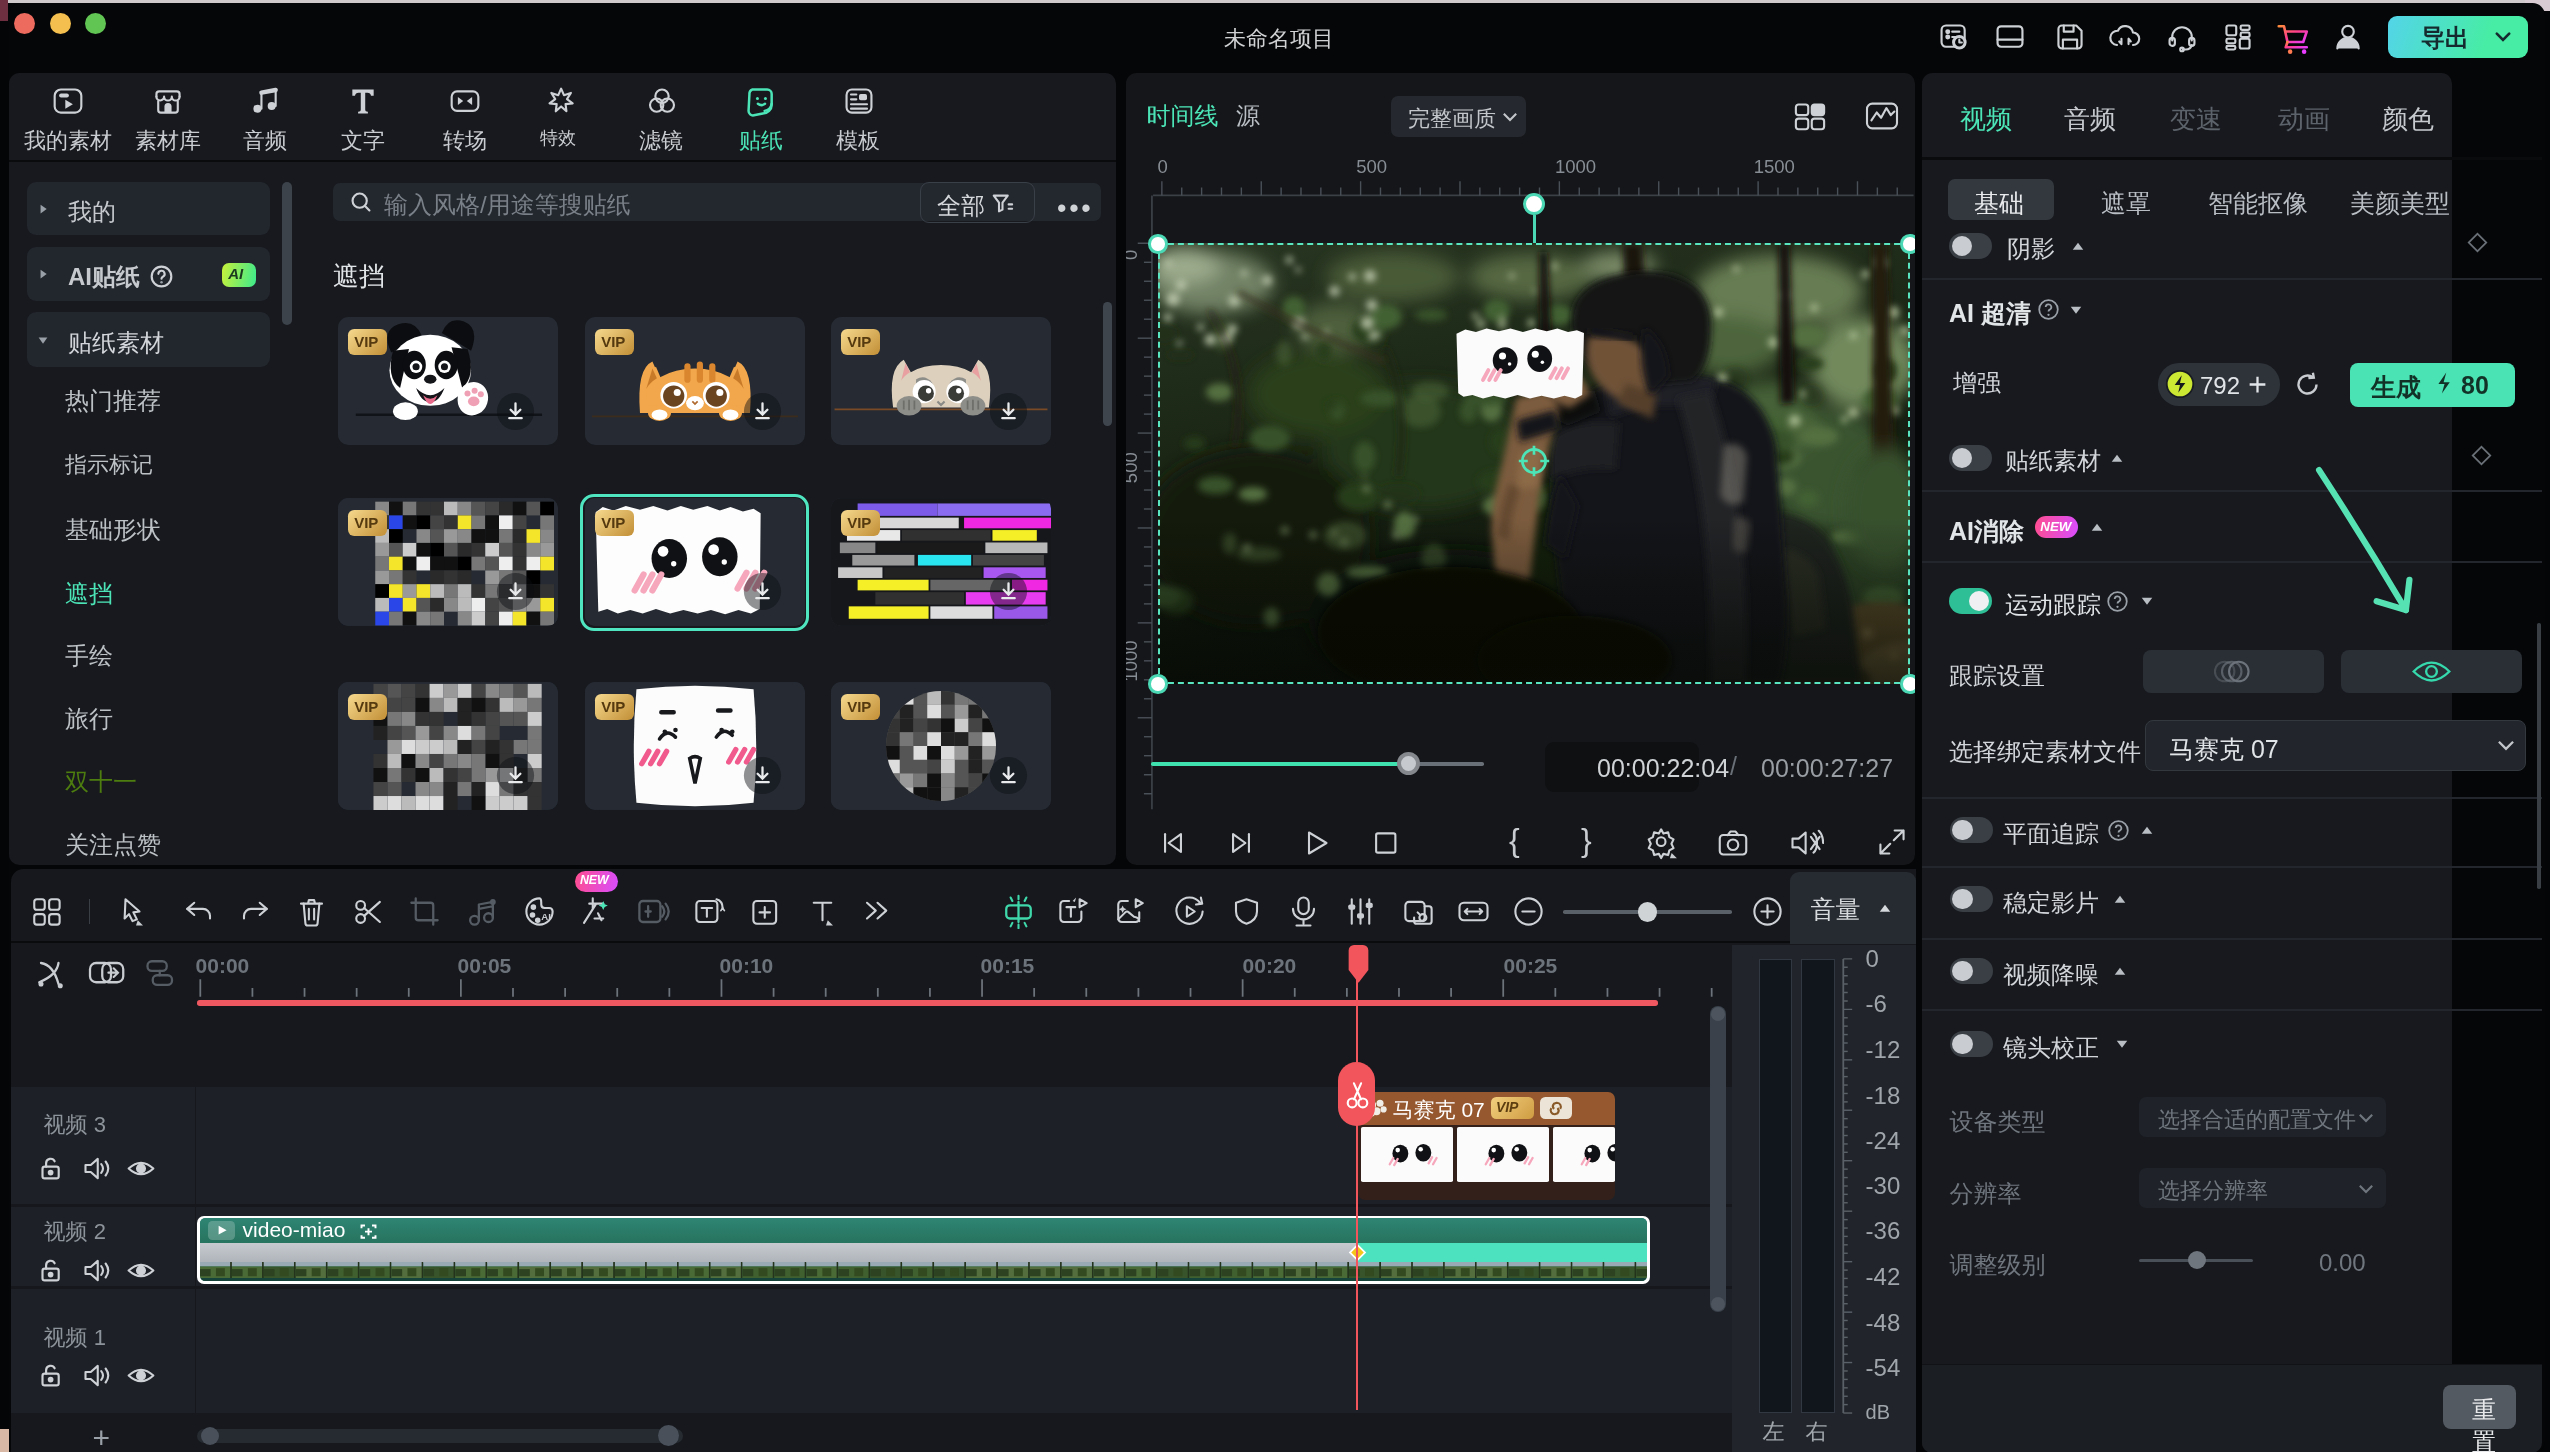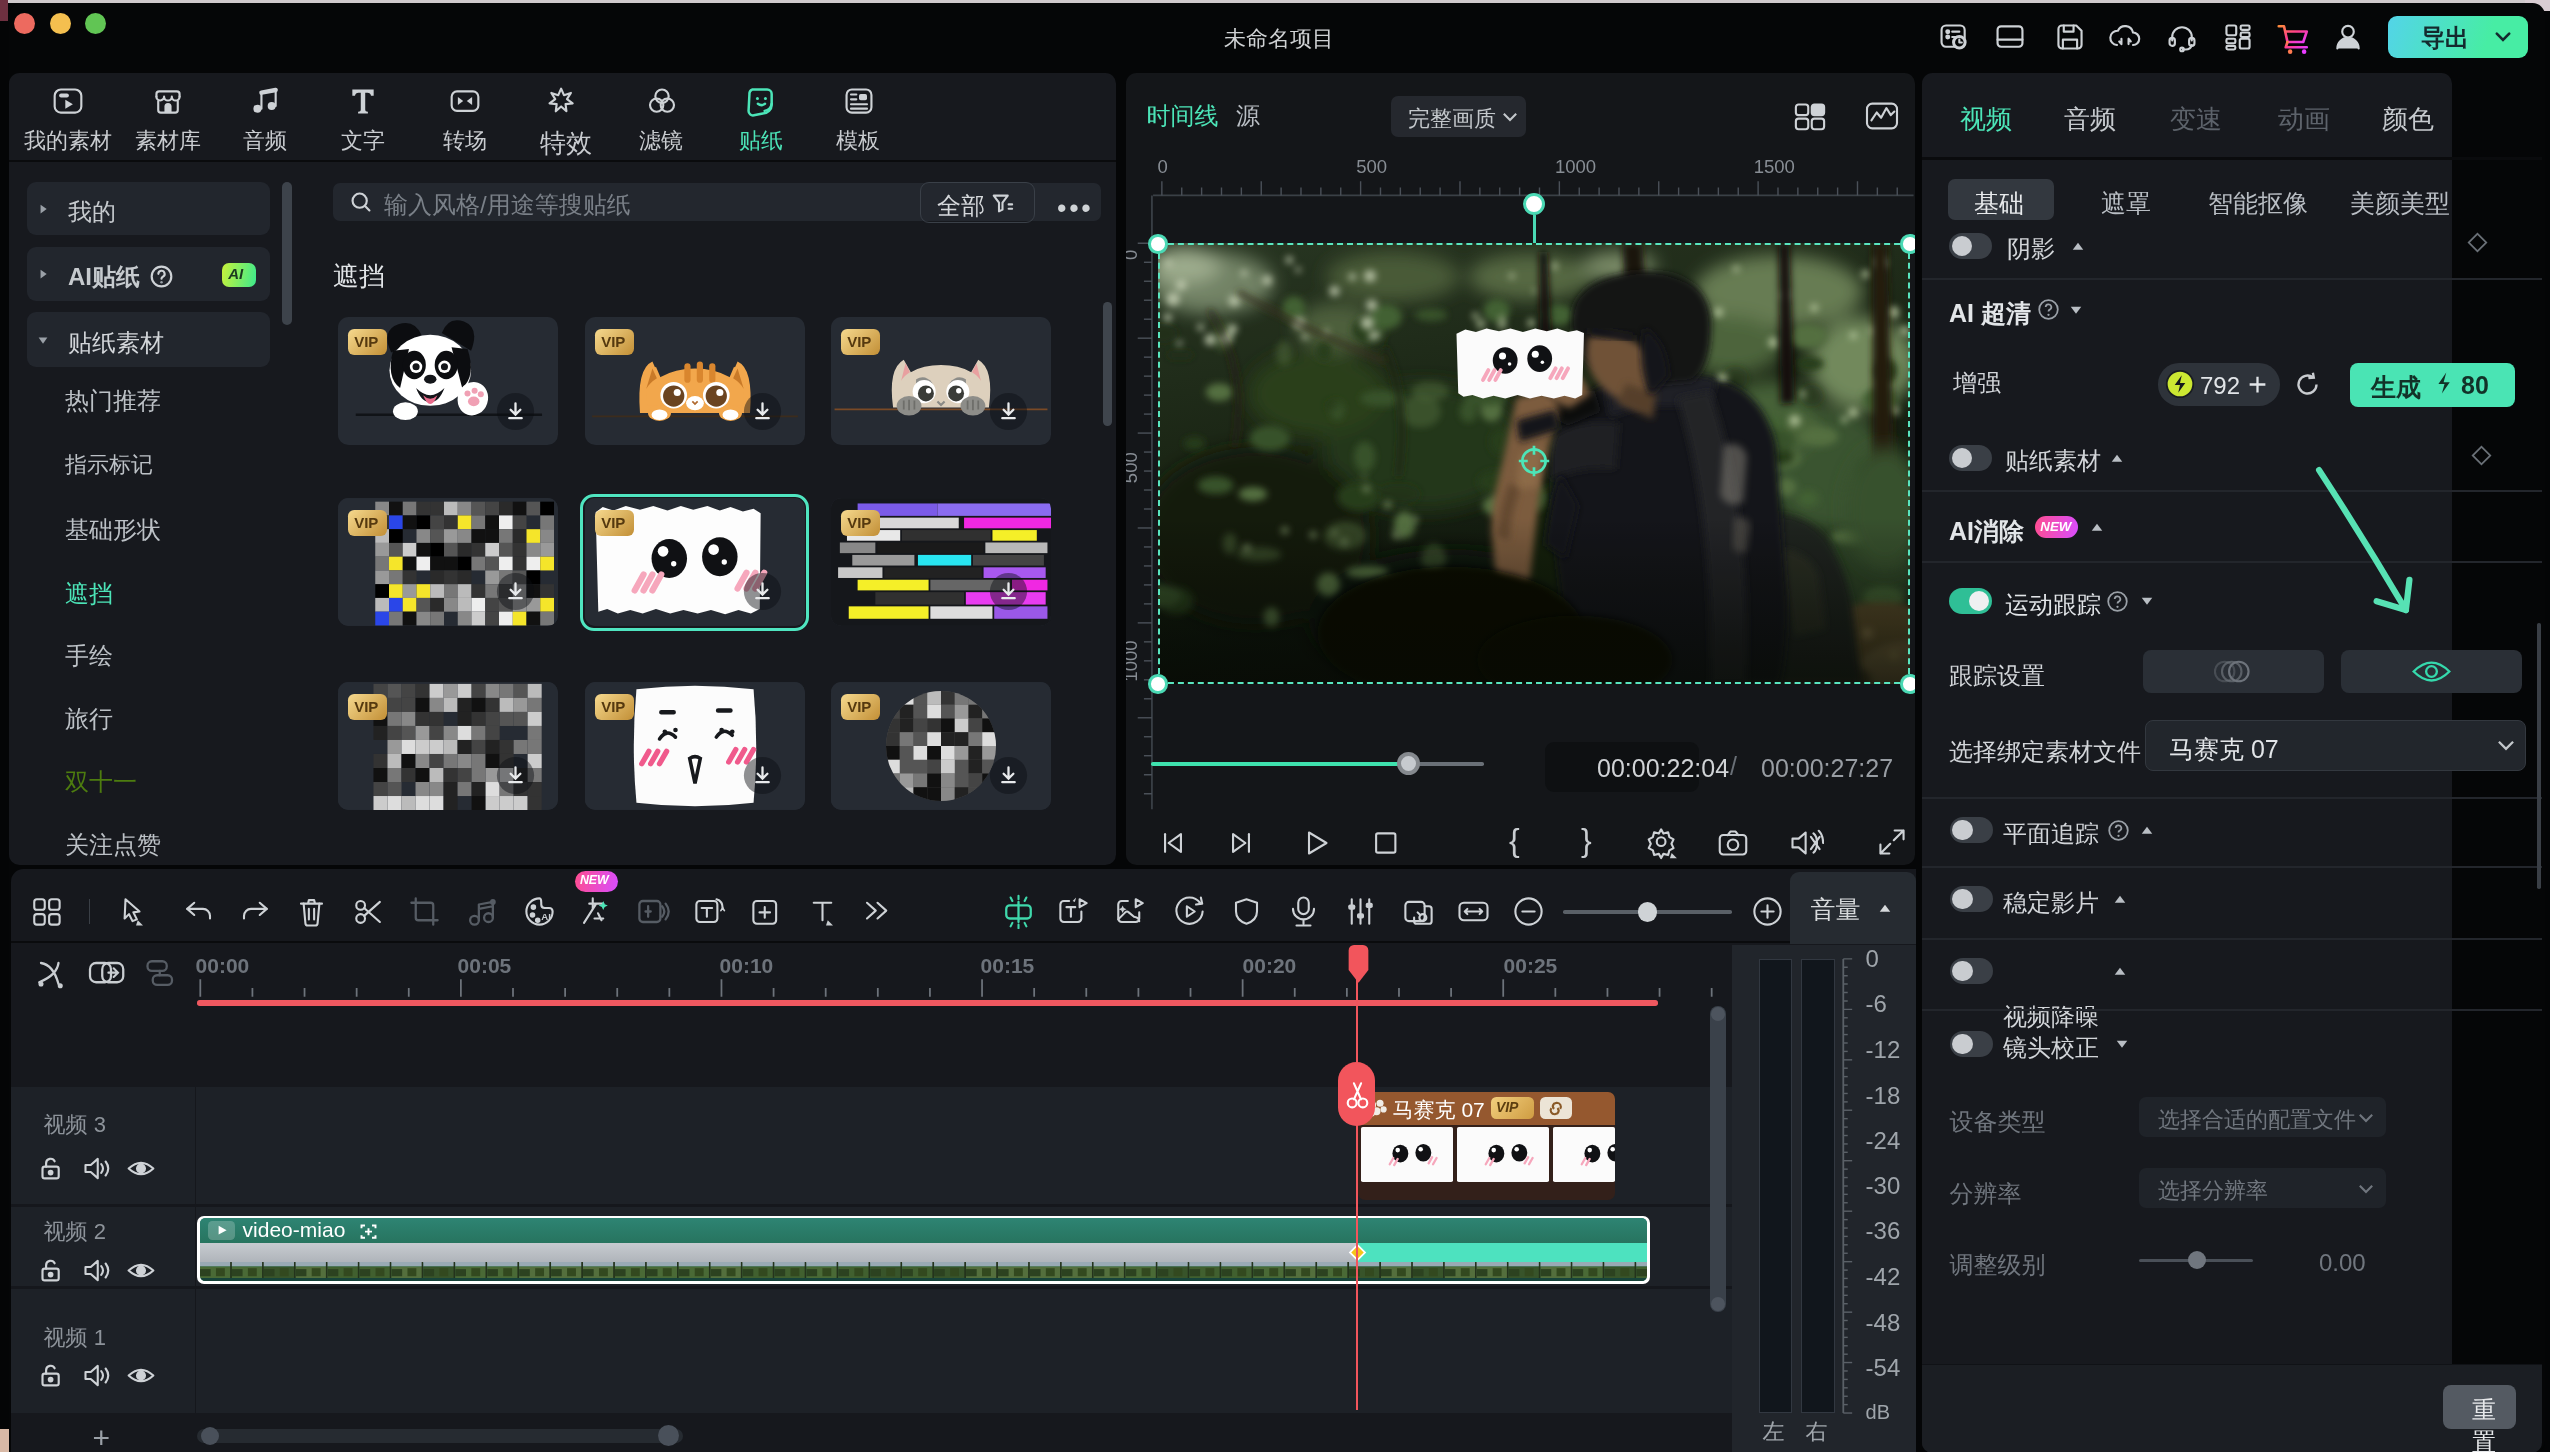--- a/index.html
+++ b/index.html
@@ -142,21 +142,21 @@
           <path d="M10 13.5 l6 4.5 l-6 4.5 z" fill="#ced2d6" stroke="none"></path>
           <path d="M26 13.5 l-6 4.5 l6 4.5 z" fill="#ced2d6" stroke="none"></path>
         </g>
       </svg>
 <div class="abs" style="left:434px;top:53px;font-size:22px;color:#c9ccd0;">转场</div>
 <svg class="abs" style="left:537px;top:12.4px;" width="32" height="34" viewBox="0 0 36 38">
         <g class="ic" stroke-width="2.7">
           <path d="M17 4 l3.2 7.3 l7.8 -2.5 l-4.4 6.9 l6.4 4.8 l-8 .9 l1 8 l-6 -5.4 l-6 5.4 l1 -8 l-8 -.9 l6.4 -4.8 l-4.4 -6.9 l7.8 2.5 z"></path>
         </g>
       </svg>
-<div class="abs" style="left:531px;top:53px;font-size:26px;color:#c9ccd0;">特效</div>
+<div class="abs" style="left:531px;top:53px;font-size:18px;color:#c9ccd0;">特效</div>
 <svg class="abs" style="left:637px;top:12.4px;" width="32" height="34" viewBox="0 0 36 38">
         <g class="ic" stroke-width="2.7">
           <circle cx="18" cy="12.5" r="7.5"></circle>
           <circle cx="12" cy="22.5" r="7.5"></circle>
           <circle cx="24" cy="22.5" r="7.5"></circle>
         </g>
       </svg>
 <div class="abs" style="left:630px;top:53px;font-size:22px;color:#c9ccd0;">滤镜</div>
 <svg class="abs" style="left:736px;top:12.4px;" width="32" height="34" viewBox="0 0 36 38">
         <g stroke="#4ce5b8" stroke-width="2.8" fill="none" stroke-linecap="round" stroke-linejoin="round">
@@ -1338,21 +1338,21 @@
         <div style="position:absolute;left:2.7px;top:2.7px;width:20.4px;height:20.4px;border-radius:50%;background:#c9ccd0;"></div>
       </div>
 <div class="abs" style="left:81px;top:814px;font-size:24px;color:#d2d5d9;">稳定影片</div>
 <svg class="abs" style="left:191px;top:821px;" width="14" height="10.6" viewBox="0 0 16 12">
         <path d="M8 2 l6 8 h-12 z" fill="#b9bec4"></path>
       </svg>
 <div class="abs" style="left:0px;top:865px;width:620px;height:1.8px;background:#23262c;"></div>
 <div class="abs" style="left:27.5px;top:885px;width:43px;height:26px;border-radius:13.3px;background:#3a3f46;">
         <div style="position:absolute;left:2.7px;top:2.7px;width:20.4px;height:20.4px;border-radius:50%;background:#c9ccd0;"></div>
       </div>
-<div class="abs" style="left:81px;top:928px;font-size:24px;color:#d2d5d9;">视频降噪</div>
+<div class="abs" style="left:81px;top:886px;font-size:24px;color:#d2d5d9;">视频降噪</div>
 <svg class="abs" style="left:191px;top:893px;" width="14" height="10.6" viewBox="0 0 16 12">
         <path d="M8 2 l6 8 h-12 z" fill="#b9bec4"></path>
       </svg>
 <div class="abs" style="left:0px;top:936px;width:620px;height:1.8px;background:#23262c;"></div>
 <div class="abs" style="left:27.5px;top:958px;width:43px;height:26px;border-radius:13.3px;background:#3a3f46;">
         <div style="position:absolute;left:2.7px;top:2.7px;width:20.4px;height:20.4px;border-radius:50%;background:#c9ccd0;"></div>
       </div>
 <div class="abs" style="left:81px;top:959px;font-size:24px;color:#d2d5d9;">镜头校正</div>
 <svg class="abs" style="left:193px;top:966px;" width="14" height="10.6" viewBox="0 0 16 12">
         <path d="M2 2 h12 l-6 8 z" fill="#b9bec4"></path>

